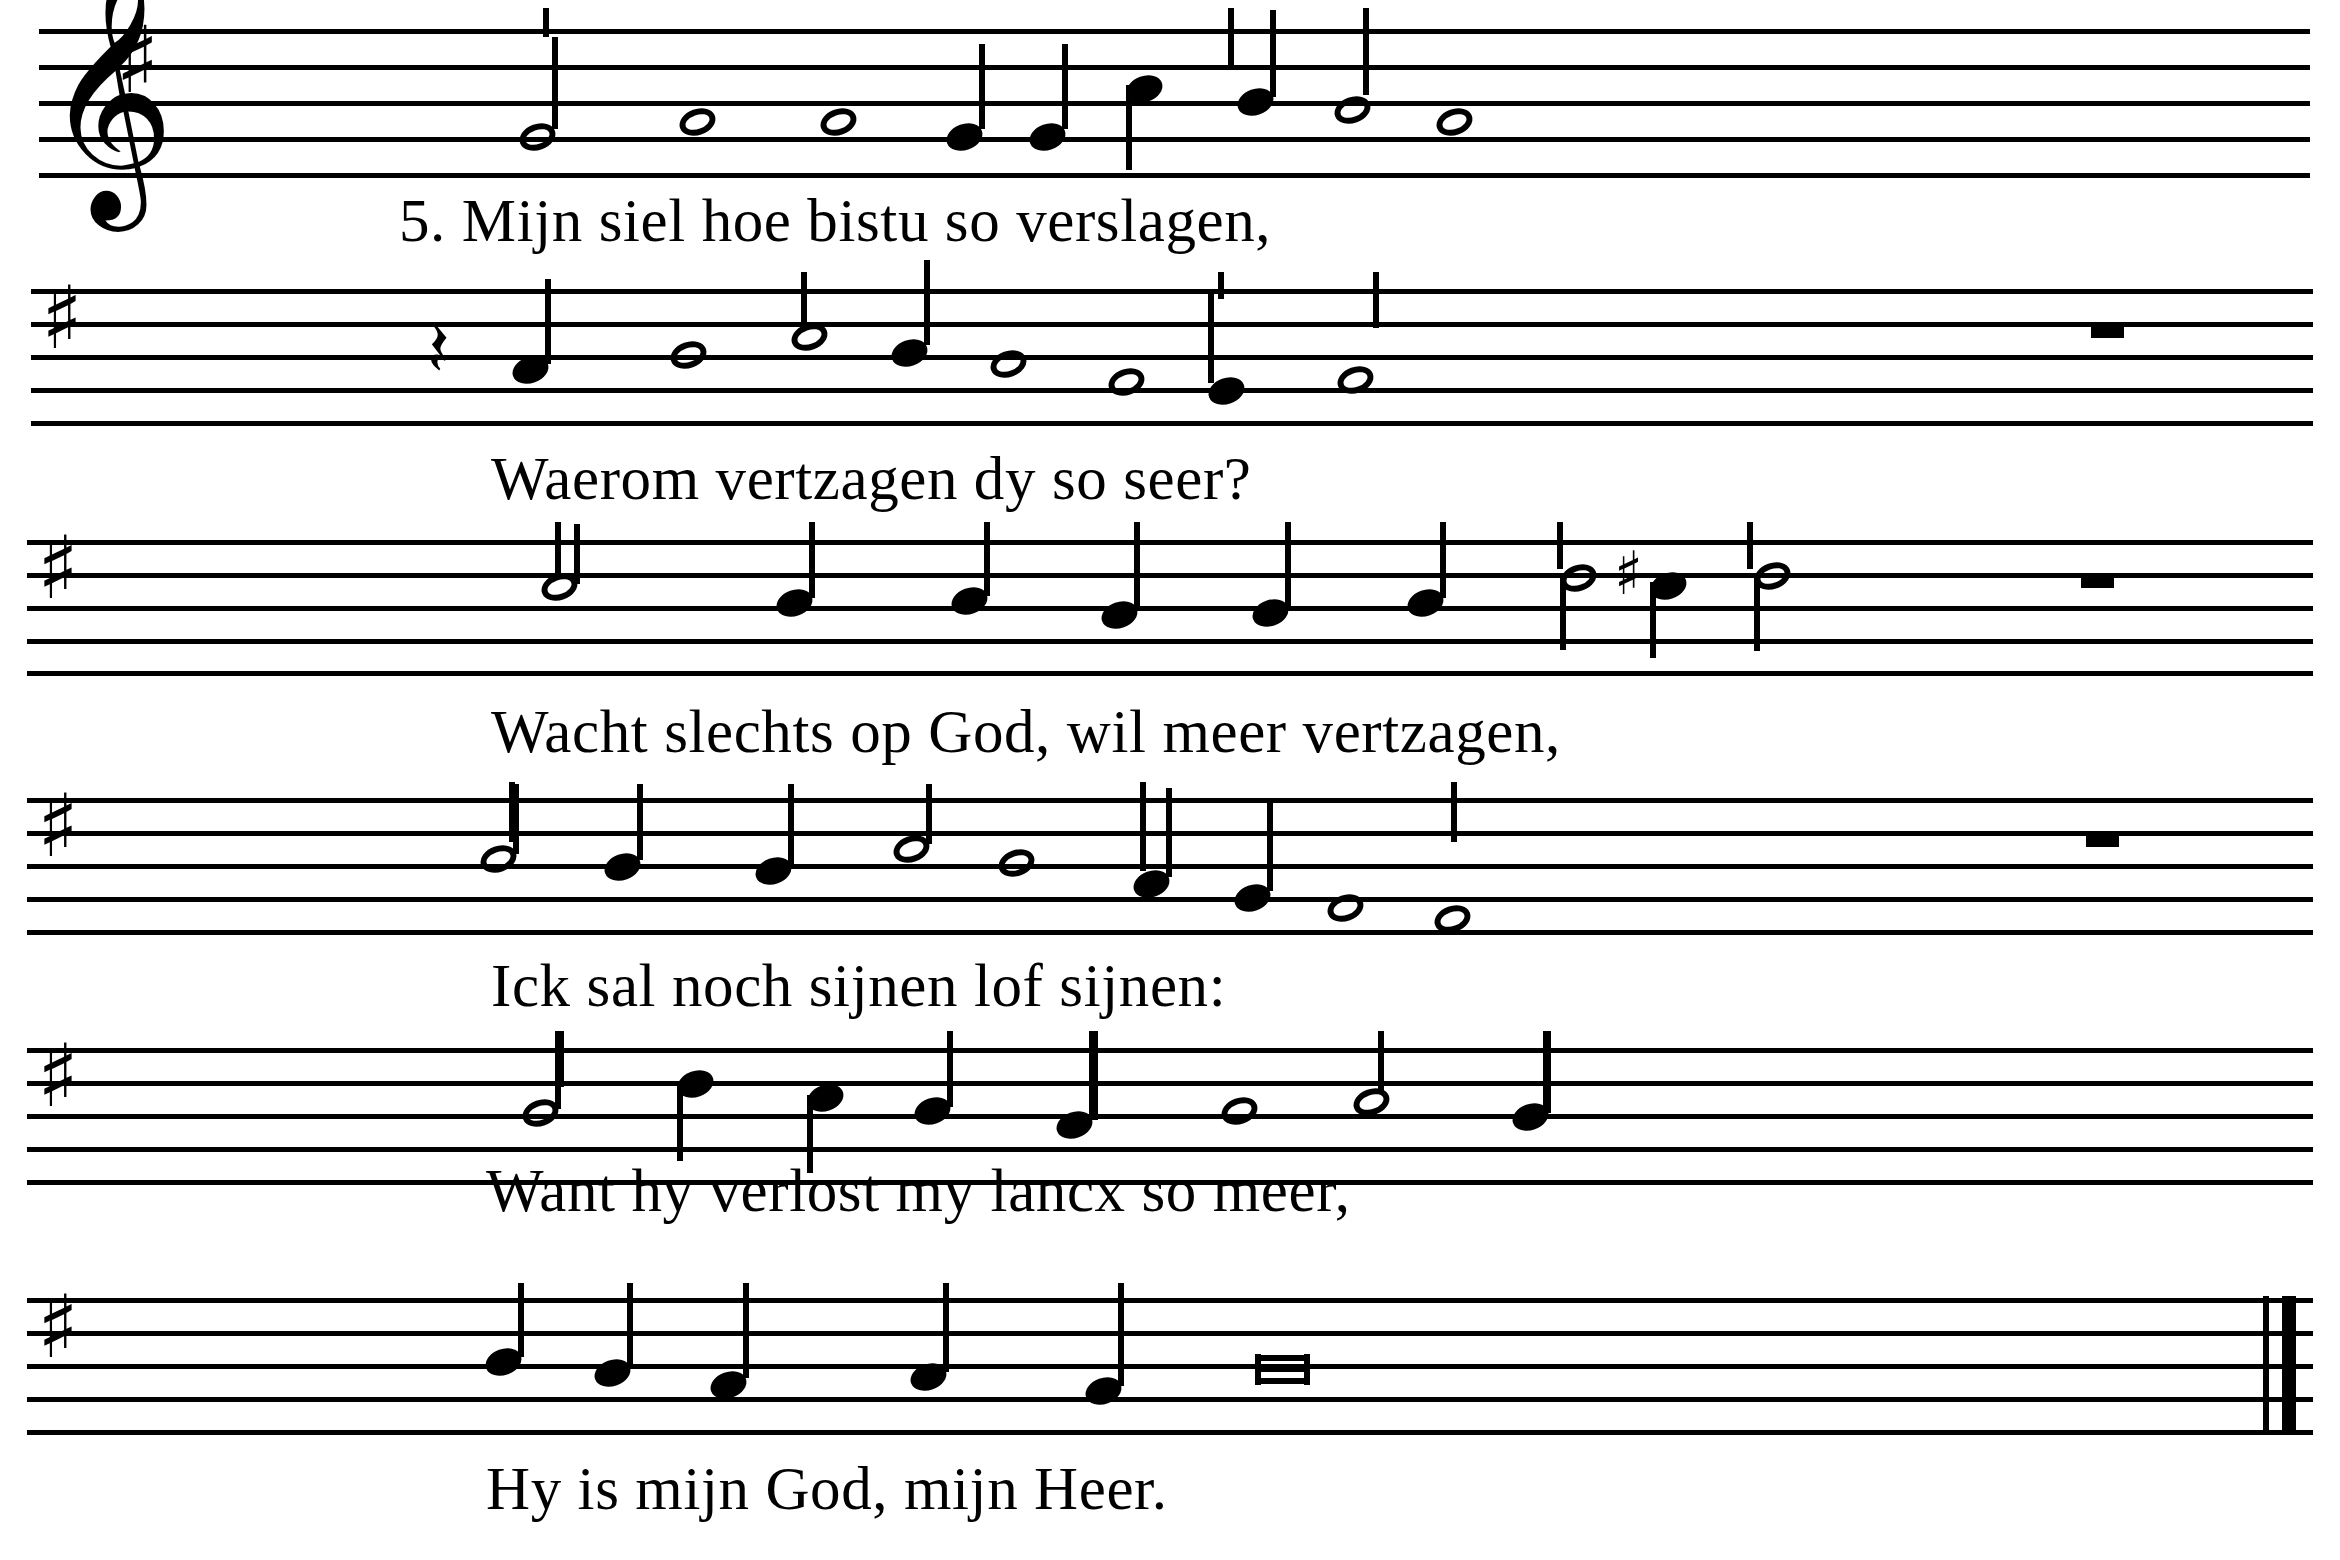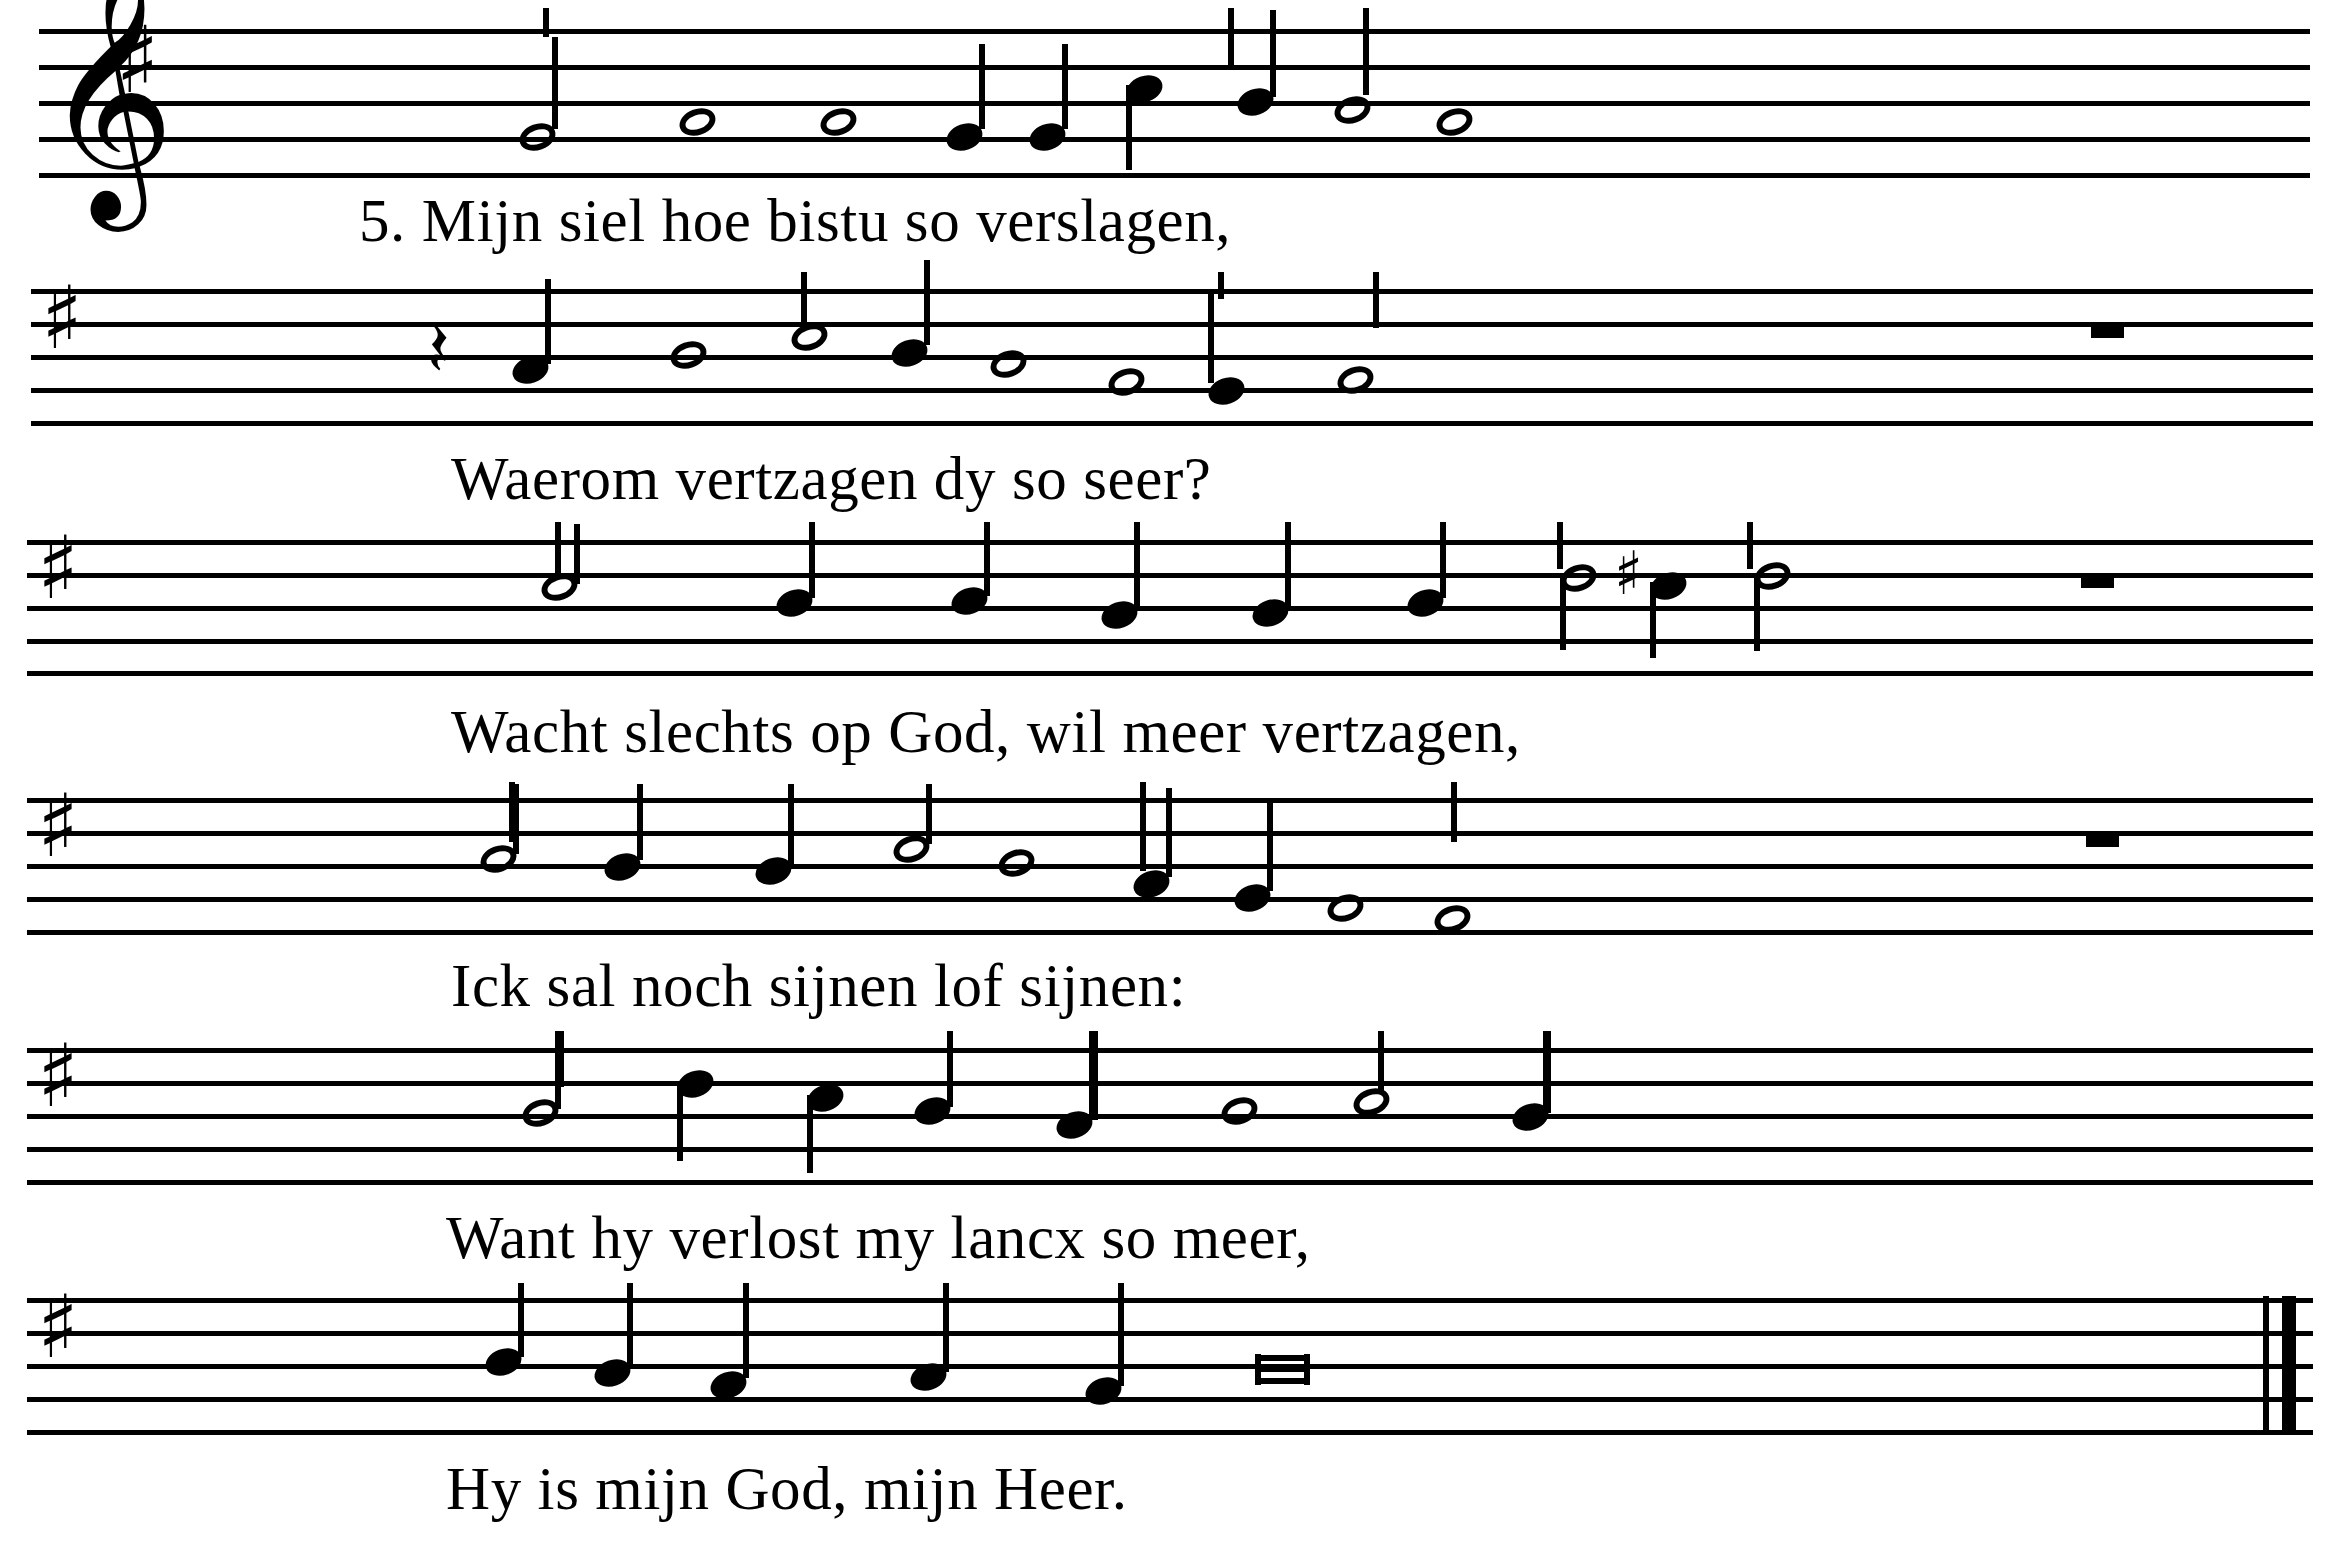--- a/index.html
+++ b/index.html
@@ -36,20 +36,21 @@
     height: 4.9px;
     background: #000000;
   }
   .lyric {
     position: absolute;
     font-family: "Liberation Serif", serif;
     font-size: 61px;
     letter-spacing: 0.6px;
     white-space: nowrap;
     color: #000;
+    margin-left: 40px;
   }
   .clef {
     position: absolute;
     font-family: "DejaVu Sans", sans-serif;
     line-height: 1;
     color: #000;
   }
   .keysig {
     position: absolute;
     font-family: "DejaVu Sans", sans-serif;
@@ -307,21 +308,21 @@
     <div class="note open" style="left:1221px; top:1098px;"></div>
     <div class="note open" style="left:1353px; top:1089px;"></div>
     <div class="note filled" style="left:1512px; top:1104px;"></div>
     <div class="stem" style="left:1545px; top:1031px; height:82px;"></div>
 
     <div class="barline" style="left:558px;  top:1031px; height:56px;"></div>
     <div class="barline" style="left:1092px; top:1031px; height:89px;"></div>
     <div class="barline" style="left:1378px; top:1031px; height:63px;"></div>
     <div class="barline" style="left:1543px; top:1031px; height:82px;"></div>
 
-    <div class="lyric" style="left:446px; top:1203px;">Want hy verlost my lancx so meer,</div>
+    <div class="lyric" style="left:446px; top:1156px;">Want hy verlost my lancx so meer,</div>
   </div>
 
   <div class="system">
     <div class="stafflines">
       <div class="staffline" style="top:1298px; left:27px; width:2286px;"></div>
       <div class="staffline" style="top:1331px; left:27px; width:2286px;"></div>
       <div class="staffline" style="top:1364px; left:27px; width:2286px;"></div>
       <div class="staffline" style="top:1397px; left:27px; width:2286px;"></div>
       <div class="staffline" style="top:1430px; left:27px; width:2286px;"></div>
     </div>

